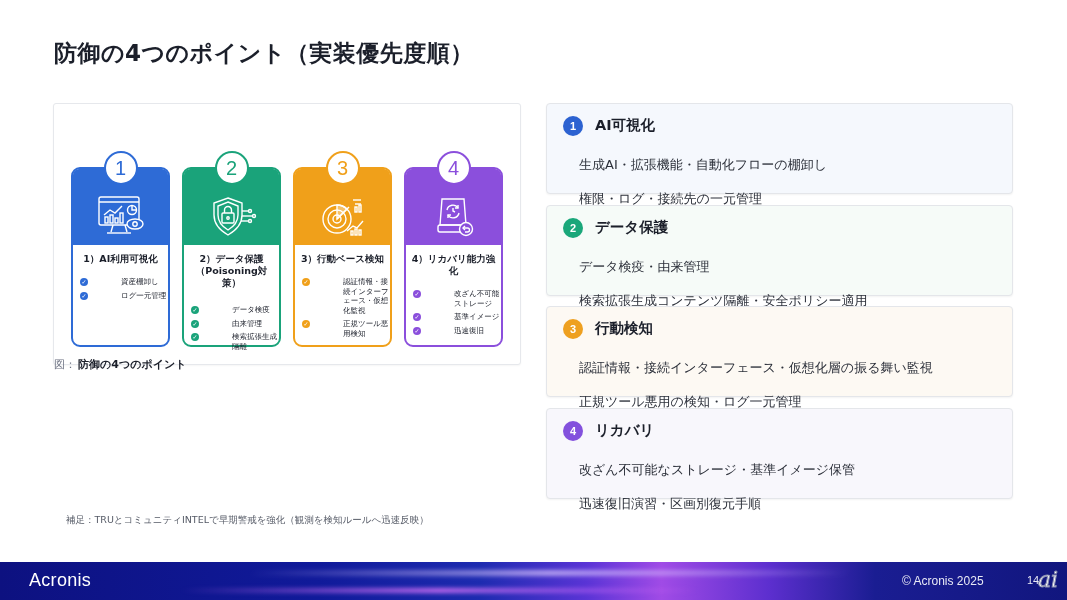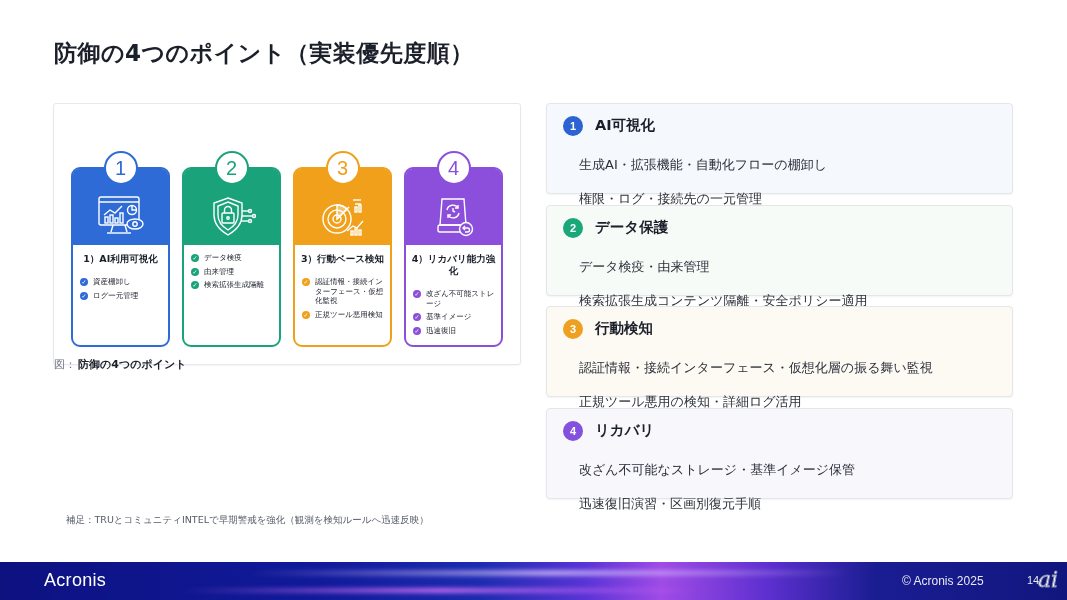--- a/index.html
+++ b/index.html
@@ -29,21 +29,21 @@
       position: absolute; top: -18px; left: 50%; transform: translateX(-50%);
       width: 34px; height: 34px; border-radius: 50%; background: #fff; border: 2px solid;
       display: flex; align-items: center; justify-content: center;
       font-size: 20px; font-family: "Liberation Sans", sans-serif;
     }
     .fig-card .ftitle {
       text-align: center; font-size: 9.5px; font-weight: bold; color: #1b1f2a; margin-top: 8px;
       line-height: 12px; padding: 0 3px;
     }
     .fig-card ul { list-style: none; margin-top: 12px; padding-left: 7px; }
-    .fig-card li { font-size: 7.5px; color: #1b1f2a; display: flex; align-items: flex-start; margin-bottom: 4px; line-height: 9.5px; }
+    .fig-card li { font-size: 7.5px; color: #1b1f2a; display: flex; align-items: flex-start; margin-bottom: 4px; line-height: 9.5px; gap: 28px; }
     .fig-card li .chk {
       flex: none; width: 8px; height: 8px; border-radius: 50%; margin-right: 5px; margin-top: 1px;
       display: inline-flex; align-items: center; justify-content: center; color: #fff; font-size: 6px;
     }
 
     .fig-caption {
       position: absolute; left: 54px; top: 357px; font-size: 11px; color: #1b1f2a;
     }
     .fig-caption .prefix { color: #6b7080; font-weight: normal; margin-right: 2px; }
     .fig-caption .label { font-weight: bold; }
@@ -82,21 +82,21 @@
       content: ""; position: absolute; left: 250px; top: 8px; width: 600px; height: 6px;
       background: linear-gradient(90deg, rgba(255,255,255,0), rgba(220,200,255,0.7), rgba(255,255,255,0));
       transform: skewX(-20deg); filter: blur(2px);
     }
     .footer::after {
       content: ""; position: absolute; left: 180px; top: 26px; width: 520px; height: 5px;
       background: linear-gradient(90deg, rgba(80,160,255,0), rgba(230,120,255,0.8), rgba(255,255,255,0));
       filter: blur(2px);
     }
     .footer .logo {
-      position: absolute; left: 44px; top: 8px; font-size: 18px; color: #ffffff;
+      position: absolute; left: 29px; top: 8px; font-size: 18px; color: #ffffff;
       font-family: "Liberation Sans", sans-serif; letter-spacing: 0.3px; z-index: 2;
     }
     .footer .copyright {
       position: absolute; left: 902px; top: 12px; font-size: 12px; color: #e8e9f5;
       font-family: "Liberation Sans", sans-serif; z-index: 2; text-align: right;
     }
     .footer .page-num {
       position: absolute; left: 1027px; top: 12px; font-size: 11px; color: #e8e9f5;
       font-family: "Liberation Sans", sans-serif; z-index: 2;
     }
@@ -155,21 +155,22 @@
         <path d="M18.5 18 V15 a3.5 3.5 0 0 1 7 0 V18"></path>
         <circle cx="22" cy="23" r="1.2"></circle>
         <line x1="36" y1="16" x2="42" y2="16"></line>
           <circle cx="44" cy="16" r="1.5"></circle>
         <line x1="36" y1="21" x2="46" y2="21"></line>
           <circle cx="48" cy="21" r="1.5"></circle>
         <line x1="35" y1="26" x2="42" y2="26"></line>
           <circle cx="44" cy="26" r="1.5"></circle>
       </svg>
     </div>
-    <ul style="margin-top:8px;">
+    <div class="ftitle"><span>2）データ保護</span><br><span>（Poisoning対策）</span></div>
+    <ul style="margin-top:16px;">
       <li>
           <span class="chk" style="background:#1aa37a;">✓</span>
           <span>データ検疫</span>
         </li>
       <li>
           <span class="chk" style="background:#1aa37a;">✓</span>
           <span>由来管理</span>
         </li>
       <li>
           <span class="chk" style="background:#1aa37a;">✓</span>
@@ -259,21 +260,21 @@
   <div class="badge" style="background:#1aa77a;">2</div>
   <div class="ptitle">データ保護</div>
   <div class="pline l1">データ検疫・由来管理</div>
   <div class="pline l2">検索拡張生成コンテンツ隔離・安全ポリシー適用</div>
 </div>
 
 <div class="point-card" style="top:306px; background:#fdf9f3;">
   <div class="badge" style="background:#eea020;">3</div>
   <div class="ptitle">行動検知</div>
   <div class="pline l1">認証情報・接続インターフェース・仮想化層の振る舞い監視</div>
-  <div class="pline l2">正規ツール悪用の検知・詳細ログ活用</div>
+  <div class="pline l2">正規ツール悪用の検知・ログ一元管理</div>
 </div>
 
 <div class="point-card" style="top:408px; background:#f8f7fc;">
   <div class="badge" style="background:#8351dd;">4</div>
   <div class="ptitle">リカバリ</div>
   <div class="pline l1">改ざん不可能なストレージ・基準イメージ保管</div>
   <div class="pline l2">迅速復旧演習・区画別復元手順</div>
 </div>
 
 <div class="footnote">補足：TRUとコミュニティINTELで早期警戒を強化（観測を検知ルールへ迅速反映）</div>

